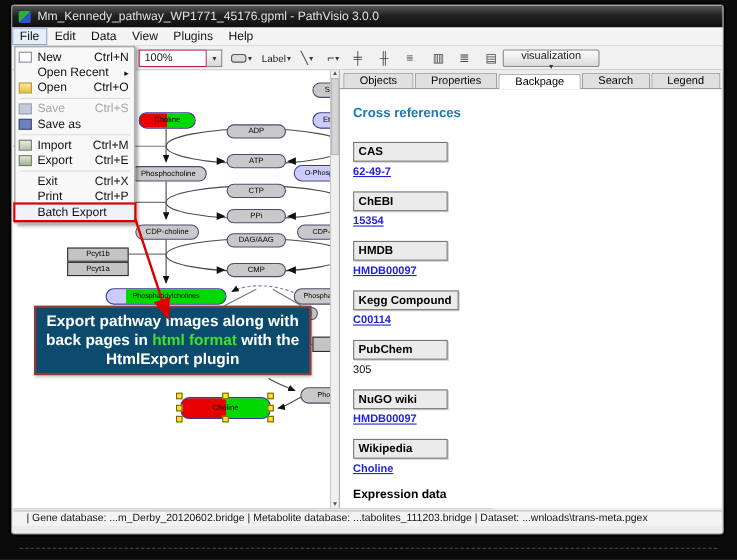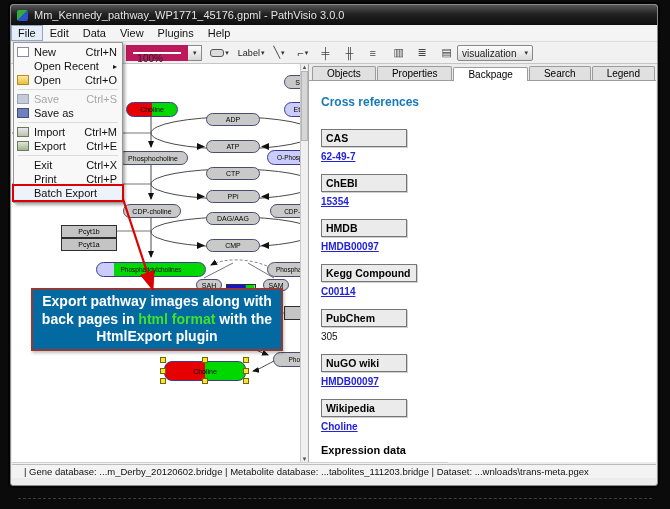--- a/index.html
+++ b/index.html
@@ -19,35 +19,35 @@
 
   .menubar { height:17px; background:#f4f4f4; display:flex; align-items:stretch;
              font-size:11px; border-bottom:1px solid #dcdcdc; color:#111; }
   .menu-btn { padding:1px 7px; display:flex; align-items:center; }
   .menu-btn.active { border:1px solid #8fa8c8; background:#e4edf8; padding:0 6px; }
 
   .toolbar { height:22px; background:#f1f1f1; border-bottom:1px solid #c6c6c6;
              display:flex; align-items:center; font-size:10px; padding-left:80px;
              gap:7px; position:relative; color:#222; }
   .zoom-combo { display:flex; align-items:center; }
-  .zoom-box { width:62px; height:16px; background:#fff; border:7px solid #be185d;
+  .zoom-box { width:62px; height:16px; background:#fff; border:1px solid #be185d;
               font-size:10px; padding:1px 4px; }
   .combo-arrow { width:14px; height:16px; border:1px solid #8a8a8a; border-left:none;
                  background:linear-gradient(#fdfdfd,#d7d7d7); font-size:7px;
                  display:flex; align-items:center; justify-content:center; color:#333; }
   .tb-btn { height:17px; min-width:17px; display:flex; align-items:center;
             font-size:11px; color:#444; border:1px solid transparent; }
   .tb-caret { font-size:7px; color:#333; margin-left:1px; }
   .datanode-glyph { width:14px; height:8px; border:1px solid #555; border-radius:3px;
                     background:#dcdcdc; display:inline-block; }
   .tb-label-btn { font-size:9px; color:#222; }
-  .viz-combo { position:absolute; left:446px; top:3px; width:76px; height:16px;
+  .viz-combo { position:absolute; left:446px; top:3px; width:88px; height:16px;
                border:1px solid #888; border-radius:2px; font-size:10px;
                background:linear-gradient(#fdfdfd,#d9d9d9); display:flex;
-               align-items:center; justify-content:space-between; padding:0 4px; }
+               align-items:center; justify-content:space-between; padding:0 4px;flex-direction:column; }
 
   .main { position:absolute; top:59px; left:1px; width:644px; height:398px; display:flex; }
   .canvas { position:relative; width:436px; height:398px; background:#ffffff; overflow:hidden; }
   .edges { position:absolute; left:0; top:0; z-index:1; }
 
   .node { position:absolute; display:flex; align-items:center; justify-content:center;
           font-size:7px; color:#000; white-space:nowrap; overflow:hidden; z-index:2; }
   .metabolite { border:1px solid #3a3a8f; border-radius:8px; }
   .metabolite.gray { background:#c9c9c9; border-color:#4c4c6e; }
   .metabolite.red-green { background:linear-gradient(90deg,#e60000 0 50%,#00d900 50%); }
@@ -60,21 +60,21 @@
                   background-size:67% 100%,34% 100%; background-position:0 0,100% 0;
                   background-repeat:no-repeat; }
   .gene.expr-wg { background-image:linear-gradient(#ffffff,#ffffff),
                   linear-gradient(#b5e6ad,#b5e6ad);
                   background-size:67% 100%,34% 100%; background-position:0 0,100% 0;
                   background-repeat:no-repeat; }
   .small-label { font-size:6.5px; }
   .handle { position:absolute; width:6px; height:6px; background:#f7e33a;
             border:1px solid #776600; z-index:3; }
 
-  .callout { position:absolute; left:19px; top:224px; width:252px; background:#0369a1;
+  .callout { position:absolute; left:19px; top:214px; width:252px; background:#0c4a6e;
              border:2px solid #8e3a36; color:#fff; font-weight:bold; font-size:14px;
              line-height:1.25; text-align:center; padding:3px 6px; z-index:5;
              box-shadow:1px 2px 3px rgba(0,0,0,.25); }
   .callout .hl { color:#43e02b; }
 
   .vscroll { width:9px; background:#f0f0f0; border-left:1px solid #c9c9c9;
              display:flex; flex-direction:column; align-items:center;
              font-size:6px; color:#555; }
   .vthumb { width:7px; height:70px; background:#d6d6d6; border:1px solid #b5b5b5; margin-top:1px; }
   .vsp { flex:1; }

